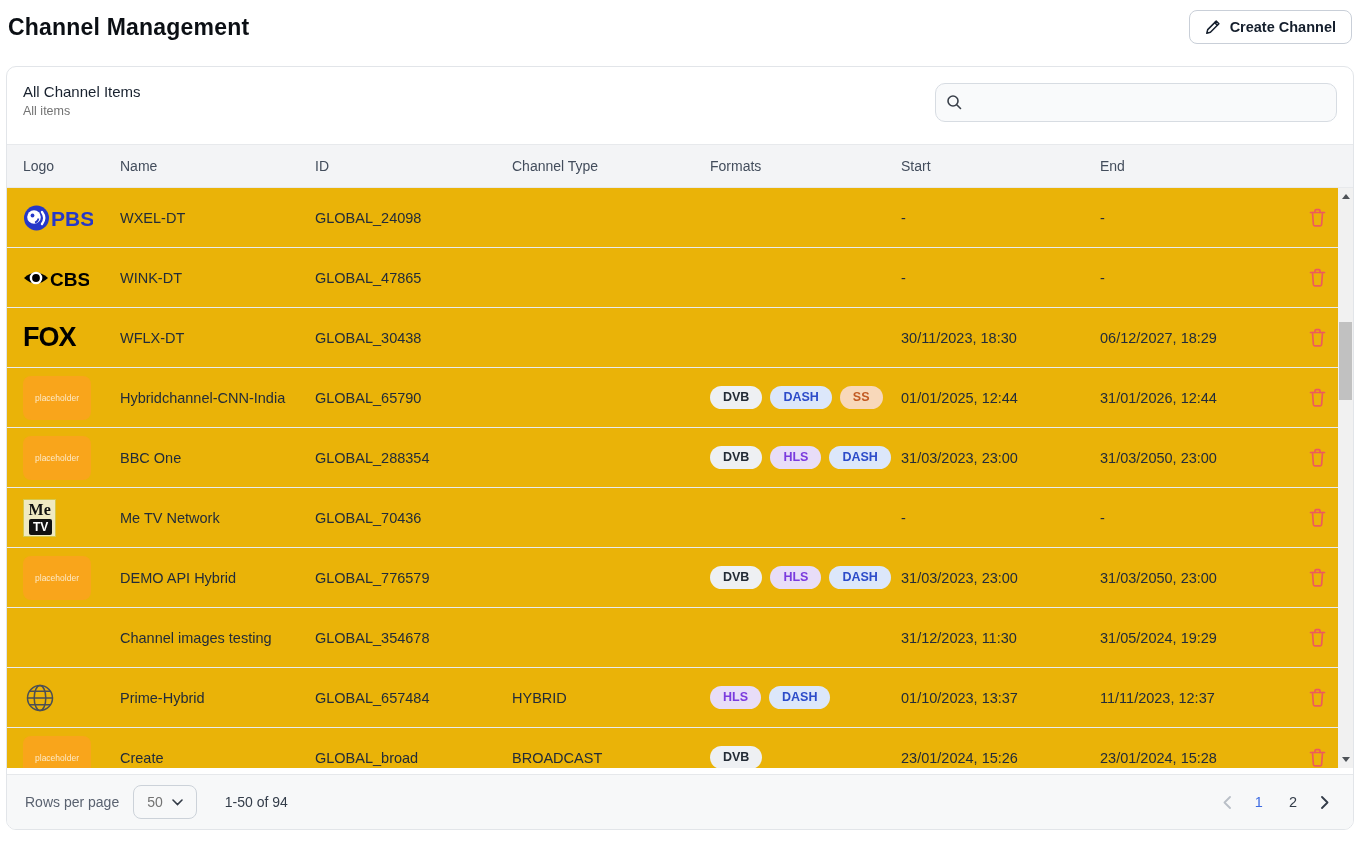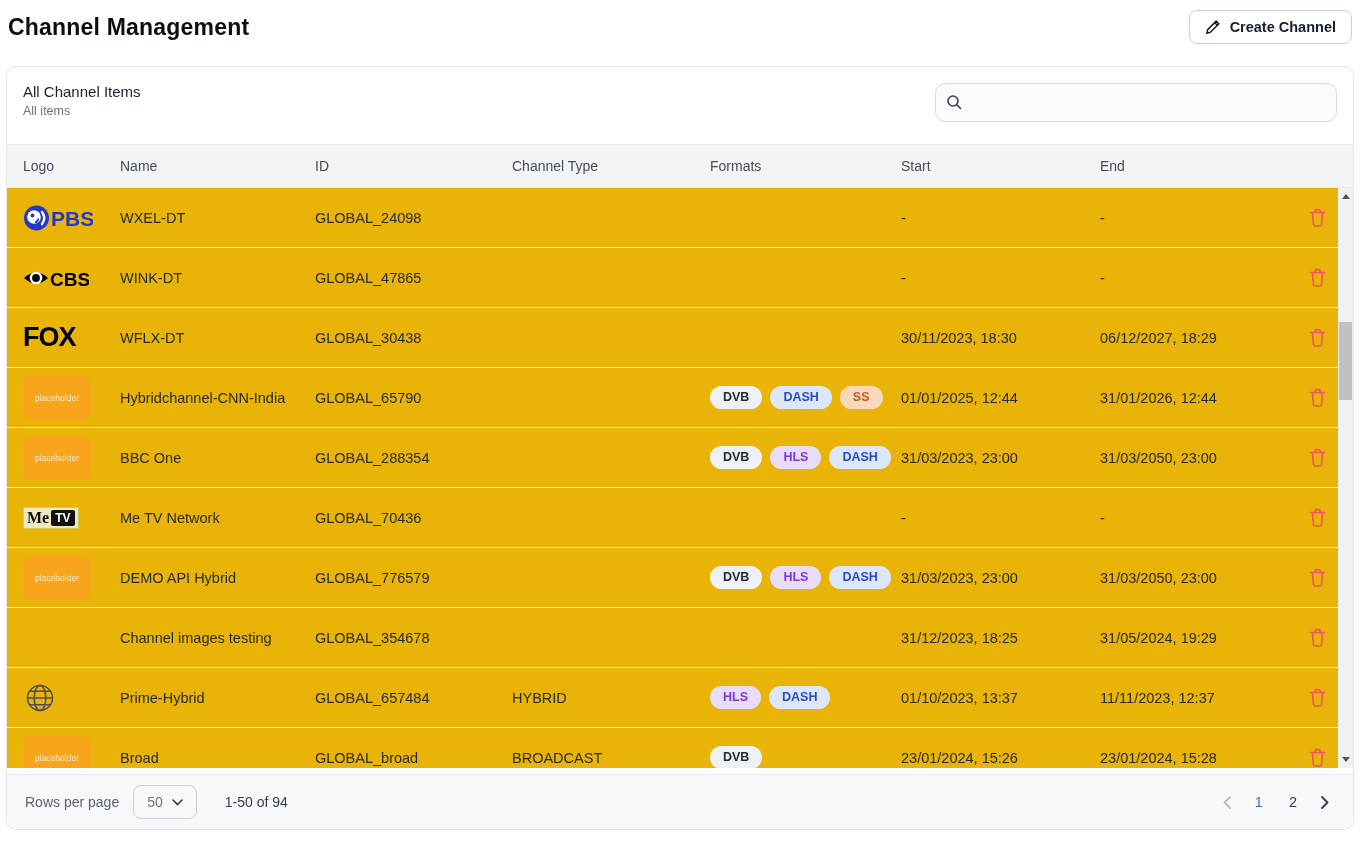--- a/index.html
+++ b/index.html
@@ -234,21 +234,21 @@
               <svg width="17" height="19" viewBox="0 0 17 19" fill="none" stroke="#ee5b5b" stroke-width="1.7" stroke-linecap="round" stroke-linejoin="round">
                 <path d="M1.5 4.5h14"></path>
                 <path d="M3.5 4.5l.9 12a1.4 1.4 0 0 0 1.4 1.3h5.4a1.4 1.4 0 0 0 1.4-1.3l.9-12"></path>
                 <path d="M6 4.5V2.8a1.2 1.2 0 0 1 1.2-1.2h2.6A1.2 1.2 0 0 1 11 2.8v1.7"></path>
               </svg>
             </button>
           </div>
         </div>
         <div class="trow grid-cols">
           <div class="td">
-            <span class="logo-metv" style="display: inline-flex;">
+            <span class="logo-metv" style="display: inline-flex; flex-direction: column;">
               <span class="me">Me</span>
               <span class="tv">TV</span>
             </span>
           </div>
           <div class="td">Me TV Network</div>
           <div class="td">GLOBAL_70436</div>
           <div class="td"></div>
           <div class="td formats"></div>
           <div class="td">-</div>
           <div class="td">-</div>
@@ -289,21 +289,21 @@
           </div>
         </div>
         <div class="trow grid-cols">
           <div class="td">
             <span class="logo-image" style="display: inline-flex;"></span>
           </div>
           <div class="td">Channel images testing</div>
           <div class="td">GLOBAL_354678</div>
           <div class="td"></div>
           <div class="td formats"></div>
-          <div class="td">31/12/2023, 18:25</div>
+          <div class="td">31/12/2023, 11:30</div>
           <div class="td">31/05/2024, 19:29</div>
           <div class="td actions">
             <button class="trash-btn">
               <svg width="17" height="19" viewBox="0 0 17 19" fill="none" stroke="#ee5b5b" stroke-width="1.7" stroke-linecap="round" stroke-linejoin="round">
                 <path d="M1.5 4.5h14"></path>
                 <path d="M3.5 4.5l.9 12a1.4 1.4 0 0 0 1.4 1.3h5.4a1.4 1.4 0 0 0 1.4-1.3l.9-12"></path>
                 <path d="M6 4.5V2.8a1.2 1.2 0 0 1 1.2-1.2h2.6A1.2 1.2 0 0 1 11 2.8v1.7"></path>
               </svg>
             </button>
           </div>
@@ -336,21 +336,21 @@
               </svg>
             </button>
           </div>
         </div>
         <div class="trow grid-cols">
           <div class="td">
             <span class="logo-placeholder" style="display: inline-flex;">
               <span>placeholder</span>
             </span>
           </div>
-          <div class="td">Broad</div>
+          <div class="td">Create</div>
           <div class="td">GLOBAL_broad</div>
           <div class="td">BROADCAST</div>
           <div class="td formats">
             <span class="badge" style="background: rgb(238, 240, 243); color: rgb(35, 43, 54);">DVB</span>
           </div>
           <div class="td">23/01/2024, 15:26</div>
           <div class="td">23/01/2024, 15:28</div>
           <div class="td actions">
             <button class="trash-btn">
               <svg width="17" height="19" viewBox="0 0 17 19" fill="none" stroke="#ee5b5b" stroke-width="1.7" stroke-linecap="round" stroke-linejoin="round">

